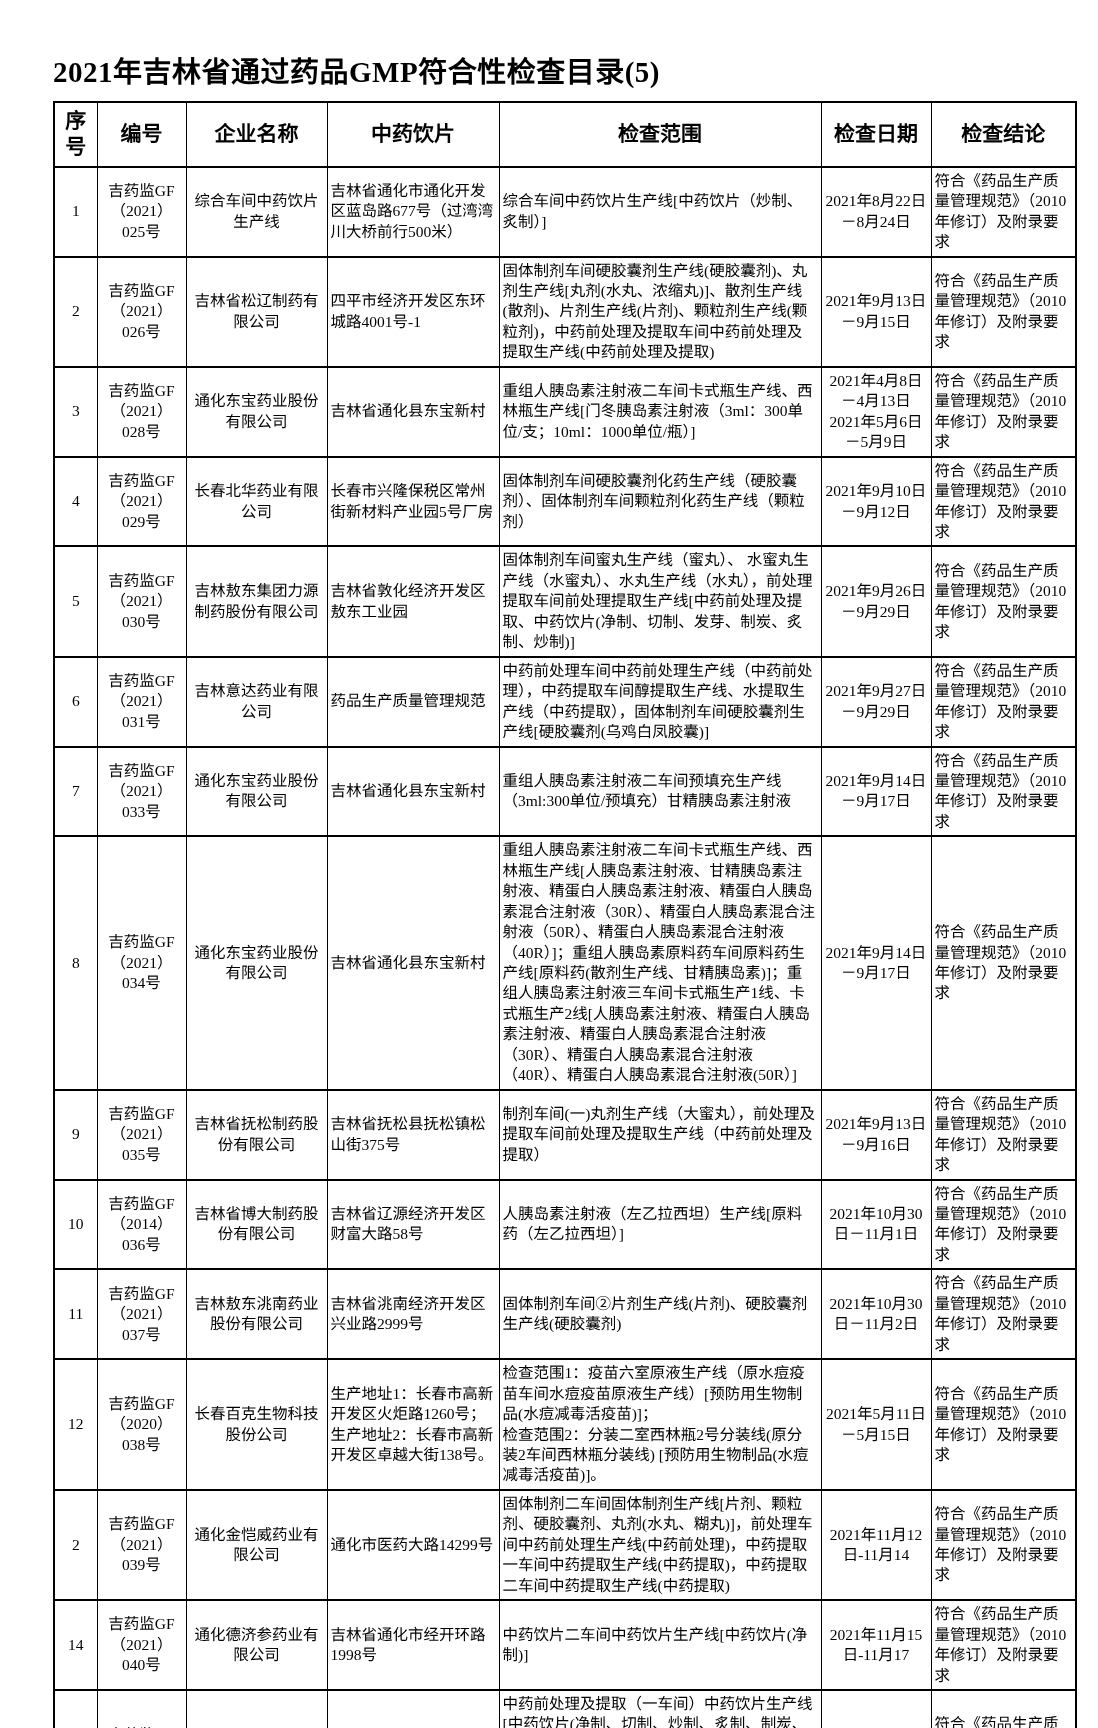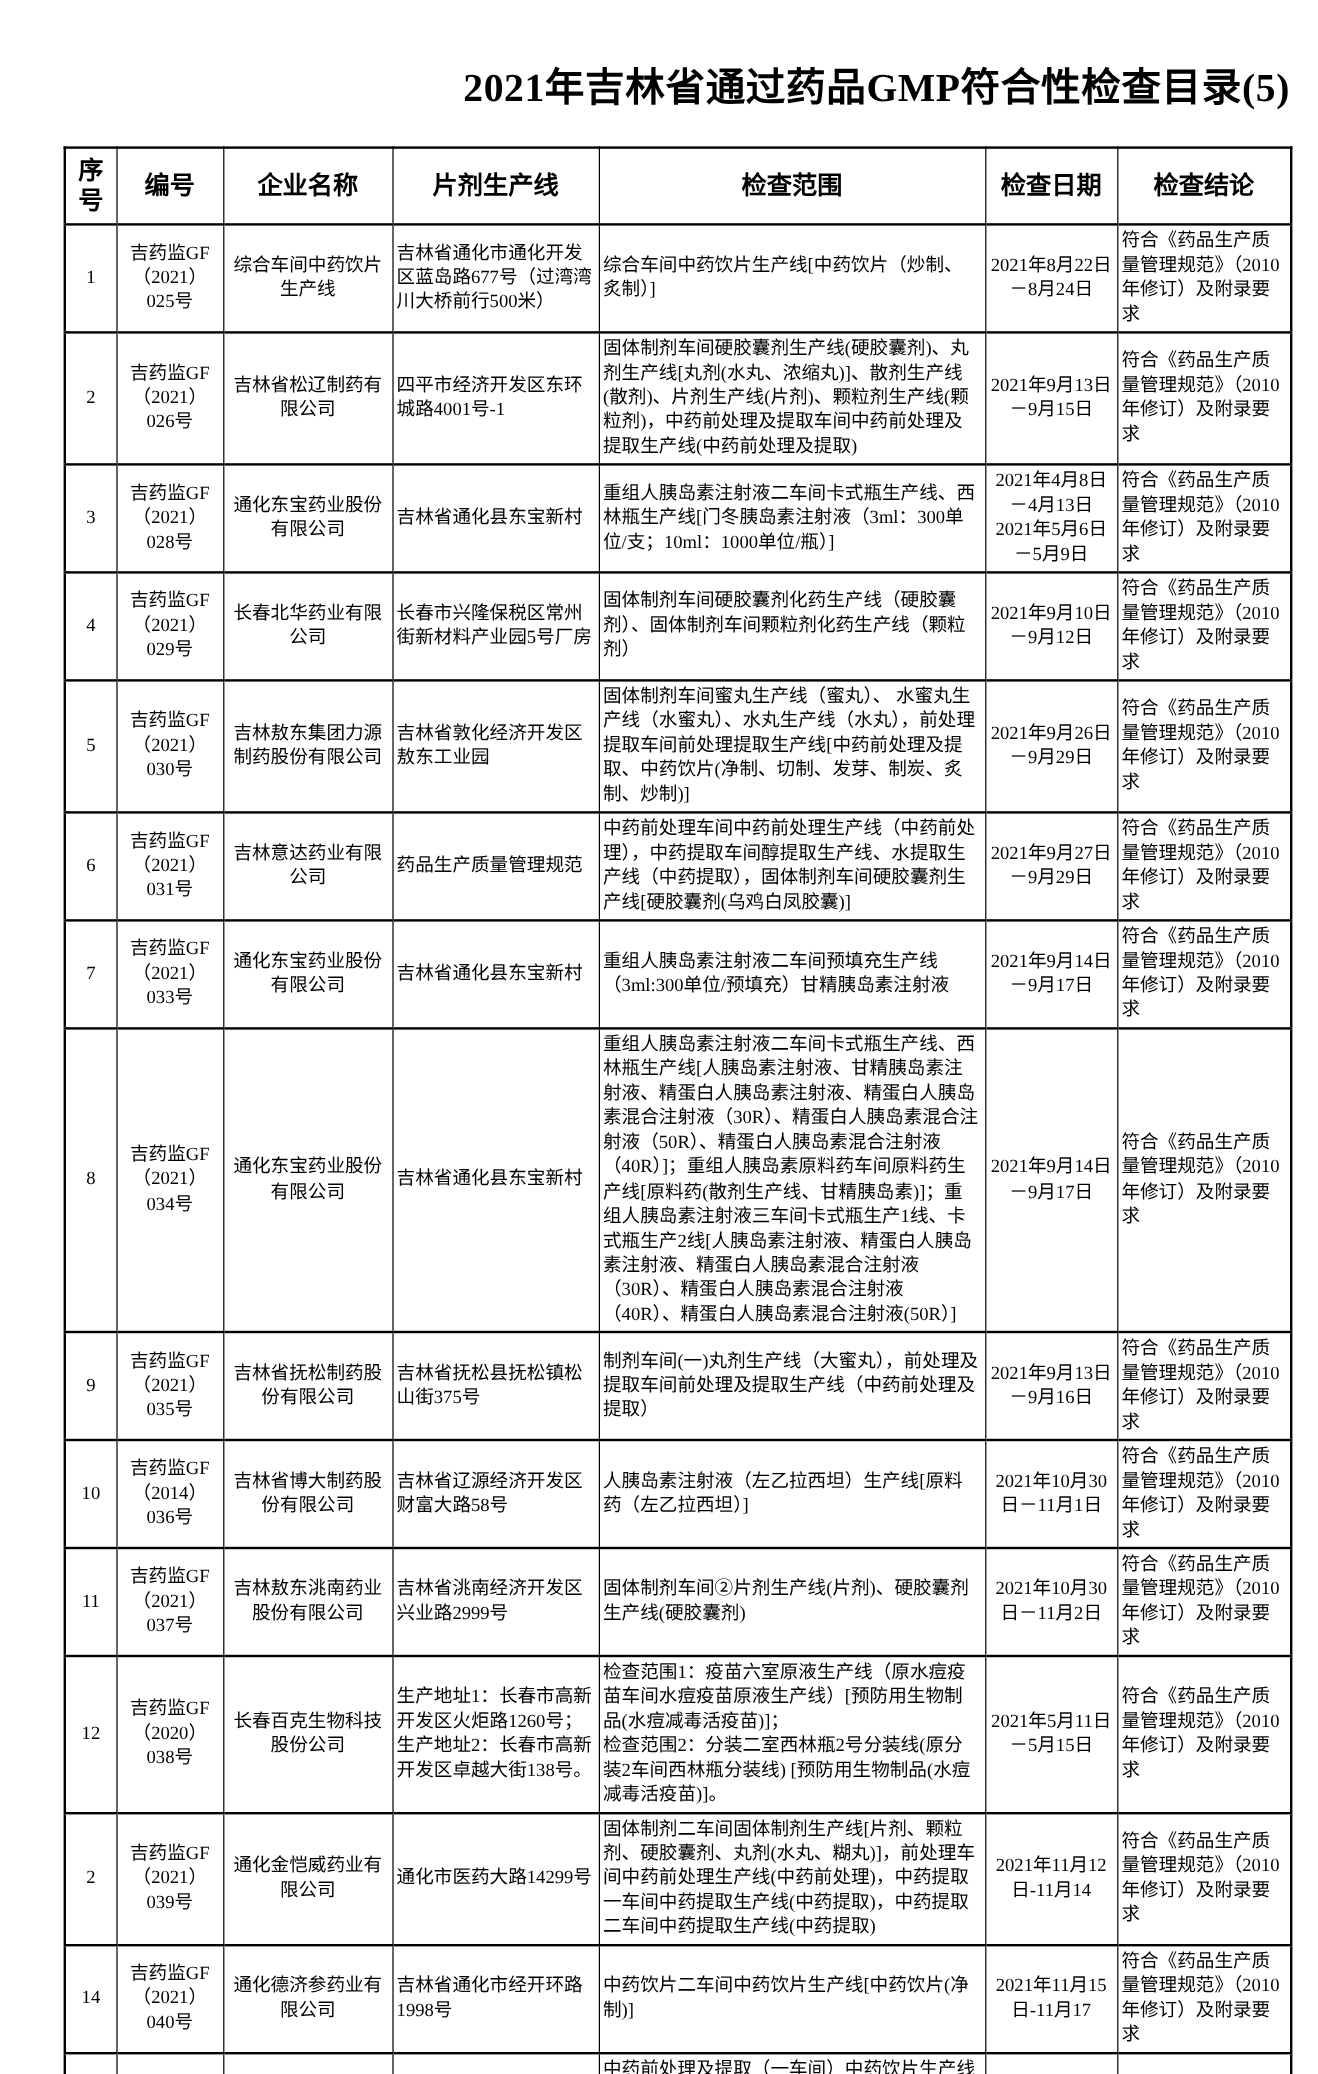--- a/index.html
+++ b/index.html
@@ -4,22 +4,22 @@
 <style>
   html,body{margin:0;padding:0;background:#fff;}
   body{
     width:1098px;min-height:1728px;
     font-family:"Liberation Serif","DejaVu Serif",serif;
     color:#000;
     -webkit-font-smoothing:antialiased;
   }
   .doc{padding:56px 23px 0 53px;}
   .doc-title{
-    font-size:33px;font-weight:bold;text-align:right;
-    line-height:1.15;margin:0 0 28px 0;letter-spacing:0.5px;
+    font-size:29px;font-weight:bold;text-align:left;
+    line-height:1.15;margin:0 0 12px 0;letter-spacing:0.5px;
   }
   table.gmp{
     width:1022px;border-collapse:collapse;table-layout:fixed;
     border:2px solid #000;
   }
   table.gmp th{
     border:1px solid #000;border-bottom-width:2px;
     font-size:21px;font-weight:bold;text-align:center;
     padding:6px 2px;line-height:1.2;
   }
@@ -47,21 +47,21 @@
       <col style="width:172px">
         <col style="width:322px">
         <col style="width:110px">
       <col style="width:145px">
     </colgroup>
     <thead>
       <tr>
         <th>序号</th>
         <th>编号</th>
         <th>企业名称</th>
-        <th>片剂生产线</th>
+        <th>中药饮片</th>
         <th>检查范围</th>
         <th>检查日期</th>
         <th>检查结论</th>
       </tr>
     </thead>
     <tbody id="table-body">
         <tr>
     <td class="c-no">1</td>
     <td class="c-code">吉药监GF（2021）025号</td>
     <td class="c-company">综合车间中药饮片生产线</td>

